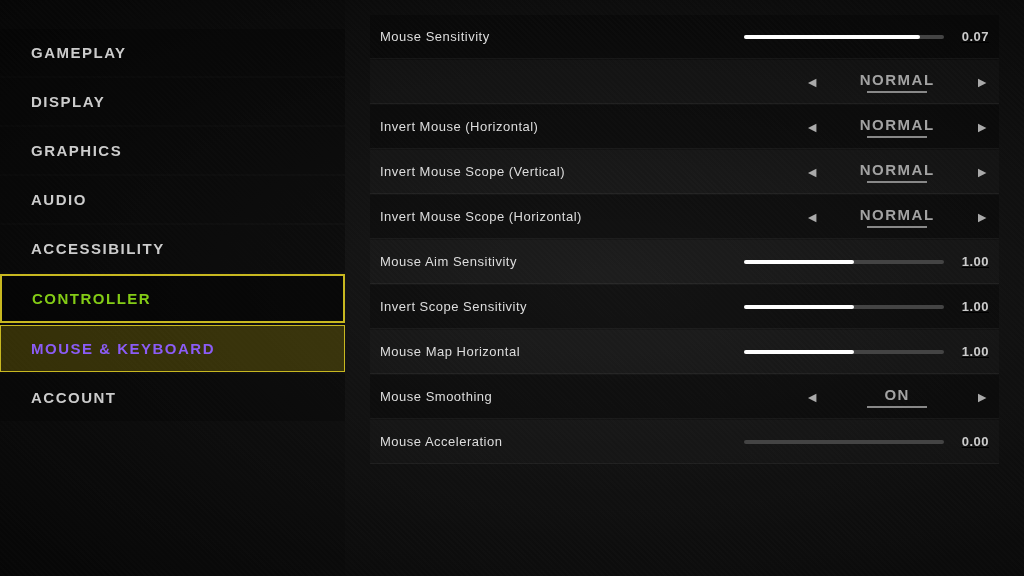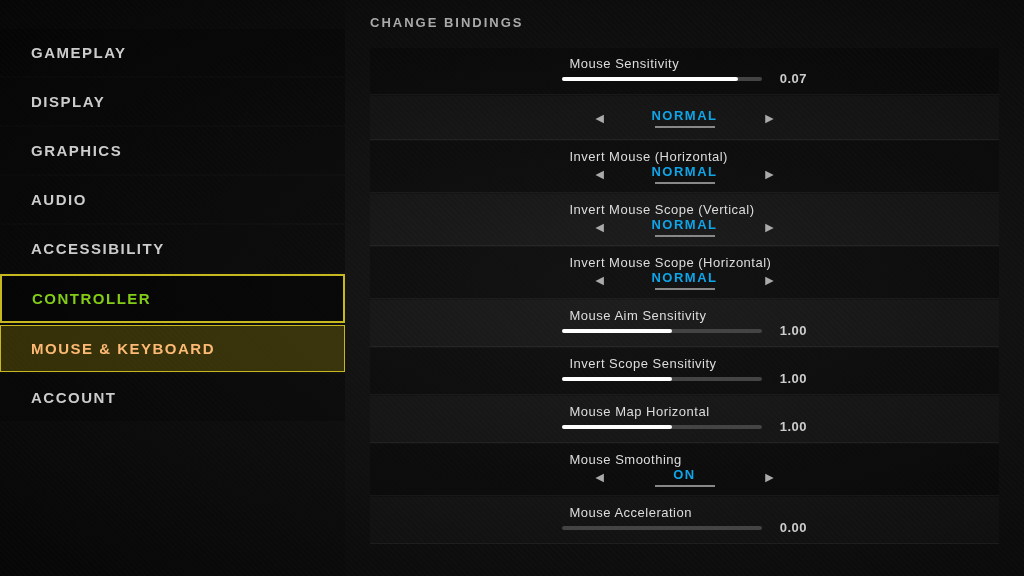--- a/index.html
+++ b/index.html
@@ -68,21 +68,21 @@
 
     .sidebar-item.active-outline {
       background: rgba(0,0,0,0.5);
       border: 2px solid #c8b820;
       color: #84cc16;
     }
 
     .sidebar-item.active-fill {
       background: rgba(180,160,0,0.25);
       border: 1px solid #c8b820;
-      color: #fdba74;
+      color: #8b5cf6;
     }
 
     
     .main {
       flex: 1;
       padding: 15px 25px;
       background: rgba(0,0,0,0.3);
       overflow-y: auto;
     }
 
@@ -102,21 +102,20 @@
       gap: 1px;
     }
 
     .setting-row {
       display: flex;
       align-items: center;
       padding: 8px 10px;
       background: rgba(0,0,0,0.25);
       border-bottom: 1px solid rgba(255,255,255,0.05);
       min-height: 44px;
-      flex-direction: column;
     }
 
     .setting-row:nth-child(even) {
       background: rgba(255,255,255,0.02);
     }
 
     .setting-label {
       color: #ddd;
       font-size: 13px;
       font-weight: 500;
@@ -132,21 +131,22 @@
       justify-content: flex-end;
       gap: 8px;
     }
 
     
     .slider-container {
       display: flex;
       align-items: center;
       gap: 10px;
       flex: 1;
-      justify-content: center;
+      justify-content: flex-end;
+      text-decoration: underline;
     }
 
     .slider-track {
       width: 200px;
       height: 4px;
       background: #444;
       border-radius: 2px;
       position: relative;
       overflow: visible;
     }
@@ -182,22 +182,22 @@
       user-select: none;
     }
 
     .toggle-label-wrap {
       min-width: 140px;
       text-align: center;
       position: relative;
     }
 
     .toggle-value {
-      color: #0ea5e9;
-      font-size: 13px;
+      color: #a3a3a3;
+      font-size: 15px;
       font-weight: 700;
       letter-spacing: 1.5px;
       display: block;
     }
 
     .toggle-underline {
       width: 60px;
       height: 2px;
       background: #888;
       margin: 3px auto 0;
@@ -216,21 +216,20 @@
       <div class="sidebar-item ">DISPLAY</div>
       <div class="sidebar-item ">GRAPHICS</div>
       <div class="sidebar-item ">AUDIO</div>
       <div class="sidebar-item ">ACCESSIBILITY</div>
       <div class="sidebar-item active-outline">CONTROLLER</div>
       <div class="sidebar-item active-fill">MOUSE &amp; KEYBOARD</div>
       <div class="sidebar-item ">ACCOUNT</div>
     </div>
 
   <div class="main">
-    <div class="section-title">CHANGE BINDINGS</div>
     <div class="settings-list">
     <div class="setting-row">
           <div class="setting-label">Mouse Sensitivity</div>
           <div class="setting-control">
             <div class="slider-container">
               <div class="slider-track">
                 <div class="slider-fill" style="width: 88%;"></div>
               </div>
               <div class="slider-value">0.07</div>
             </div>

